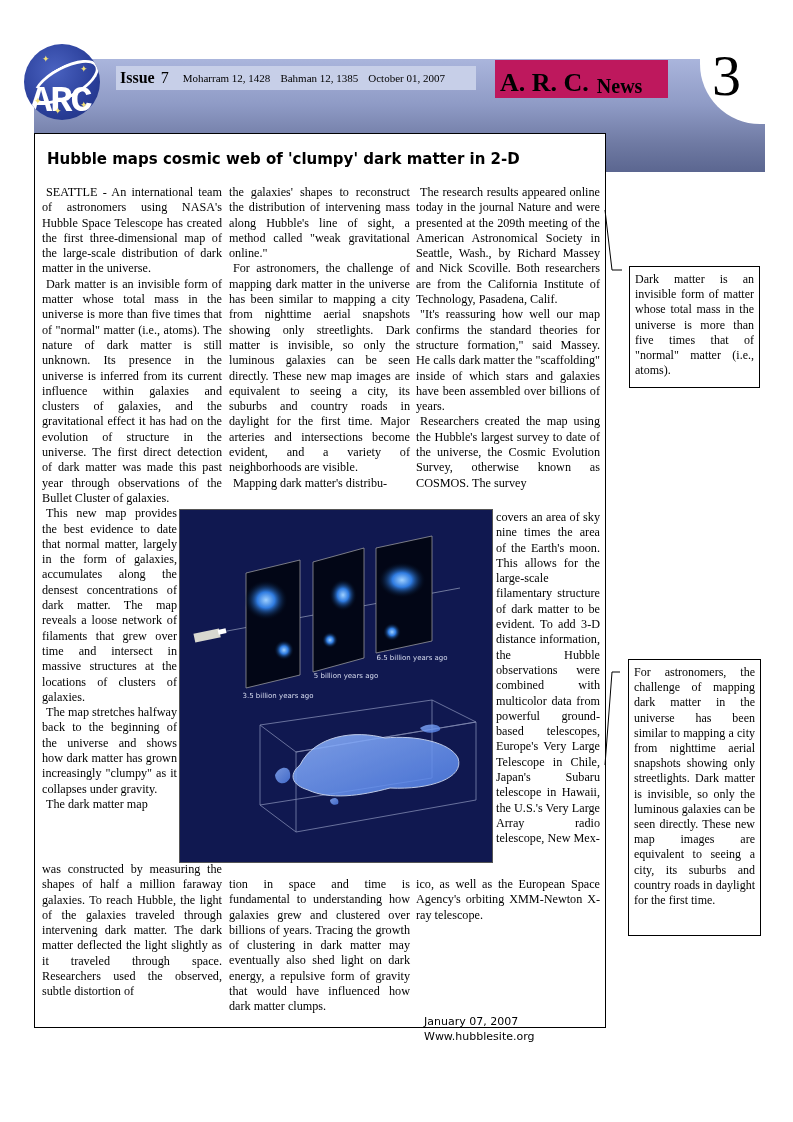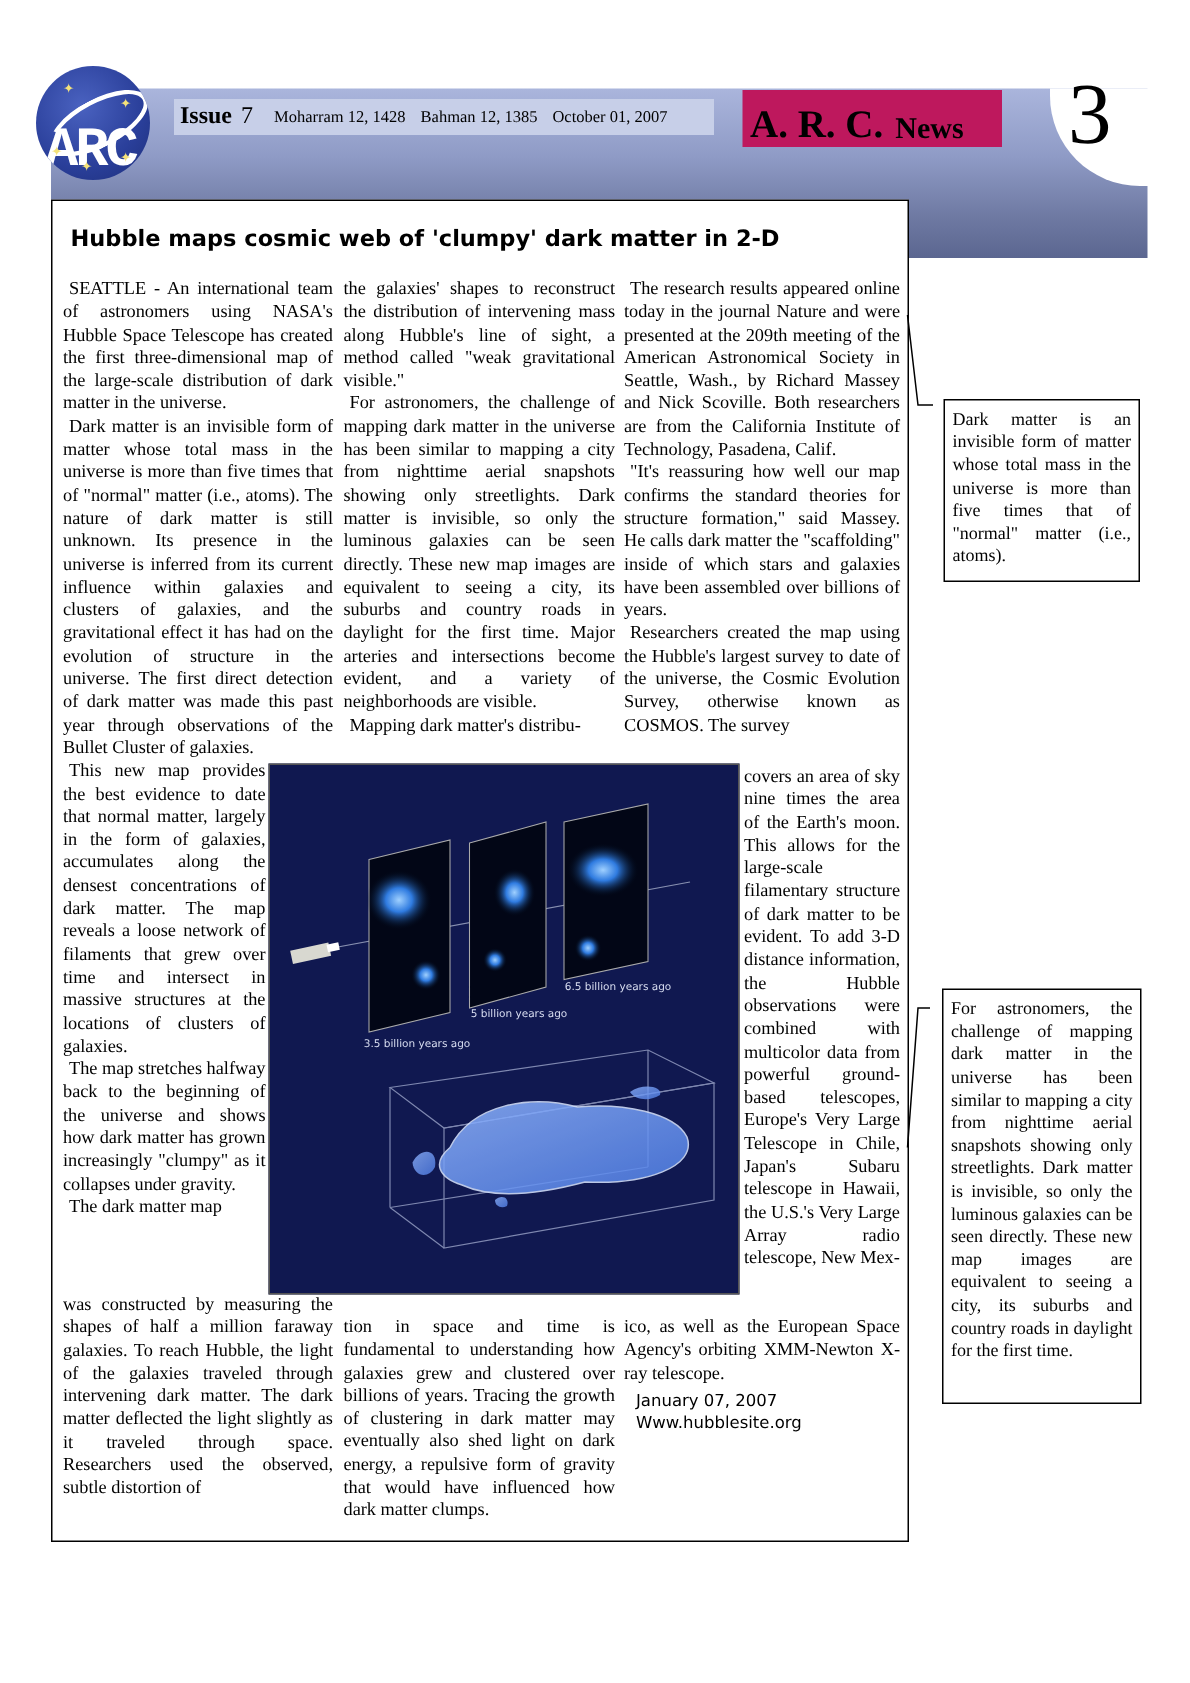--- a/index.html
+++ b/index.html
@@ -25,21 +25,21 @@
   .col { position:absolute; font-size:12.2px; line-height:15.3px; text-align:justify; hyphens:auto; }
   .col p { margin:0; text-indent:4px; }
   .col1 { left:7px; top:51px; width:180px; }
   .col2 { left:194px; top:51px; width:181px; }
   .col3 { left:381px; top:51px; width:184px; }
   .figure { position:absolute; left:144px; top:375px; width:312px; height:352px; background:#101850; border:1px solid #555; }
   .col1-bottom { left:7px; top:728px; width:180px; }
   .col2-bottom { left:194px; top:743px; width:181px; }
   .col3-side { left:461px; top:376px; width:104px; }
   .col3-bottom { left:381px; top:743px; width:184px; }
-  .source { position:absolute; left:389px; top:792px; font-family:"DejaVu Sans", sans-serif; font-size:11px; line-height:15px; }
+  .source { position:absolute; left:389px; top:880px; font-family:"DejaVu Sans", sans-serif; font-size:11px; line-height:15px; }
   .pullquote { position:absolute; background:#fff; border:1px solid #000; font-size:12px; line-height:15.2px; text-align:justify; padding:5px 5px; box-sizing:border-box; }
   .pq1 { left:629px; top:266px; width:131px; height:122px; }
   .pq2 { left:628px; top:659px; width:133px; height:277px; }
   .connector { position:absolute; }
 </style>
 </head>
 <body>
 
 <div class="header-band"></div>
 <div class="header-band-cut"></div>
@@ -77,21 +77,21 @@
     <p>Dark matter is an invisible form of matter whose total mass in the universe is more than five times that of "normal" matter (i.e., atoms). The nature of dark matter is still unknown. Its presence in the universe is inferred from its current influence within galaxies and clusters of galaxies, and the gravitational effect it has had on the evolution of structure in the universe. The first direct detection of dark matter was made this past year through observations of the Bullet Cluster of galaxies.</p>
     <p style="width:135px">This new map provides the best evidence to date that normal matter, largely in the form of galaxies, accumulates along the densest concentrations of dark matter. The map reveals a loose network of filaments that grew over time and intersect in massive structures at the locations of clusters of galaxies.</p>
     <p style="width:135px">The map stretches halfway back to the beginning of the universe and shows how dark matter has grown increasingly "clumpy" as it collapses under gravity.</p>
     <p style="width:135px">The dark matter map</p>
   </div>
   <div class="col col1-bottom">
     <p style="text-indent:0">was constructed by measuring the shapes of half a million faraway galaxies. To reach Hubble, the light of the galaxies traveled through intervening dark matter. The dark matter deflected the light slightly as it traveled through space. Researchers used the observed, subtle distortion of</p>
   </div>
 
   <div class="col col2">
-    <p style="text-indent:0">the galaxies' shapes to reconstruct the distribution of intervening mass along Hubble's line of sight, a method called "weak gravitational visible."</p>
+    <p style="text-indent:0">the galaxies' shapes to reconstruct the distribution of intervening mass along Hubble's line of sight, a method called "weak gravitational online."</p>
     <p>For astronomers, the challenge of mapping dark matter in the universe has been similar to mapping a city from nighttime aerial snapshots showing only streetlights. Dark matter is invisible, so only the luminous galaxies can be seen directly. These new map images are equivalent to seeing a city, its suburbs and country roads in daylight for the first time. Major arteries and intersections become evident, and a variety of neighborhoods are visible.</p>
     <p>Mapping dark matter's distribu-</p>
   </div>
   <div class="col col2-bottom">
     <p style="text-indent:0">tion in space and time is fundamental to understanding how galaxies grew and clustered over billions of years. Tracing the growth of clustering in dark matter may eventually also shed light on dark energy, a repulsive form of gravity that would have influenced how dark matter clumps.</p>
   </div>
 
   <div class="col col3">
     <p>The research results appeared online today in the journal Nature and were presented at the 209th meeting of the American Astronomical Society in Seattle, Wash., by Richard Massey and Nick Scoville. Both researchers are from the California Institute of Technology, Pasadena, Calif.</p>
     <p>"It's reassuring how well our map confirms the standard theories for structure formation," said Massey. He calls dark matter the "scaffolding" inside of which stars and galaxies have been assembled over billions of years.</p>

